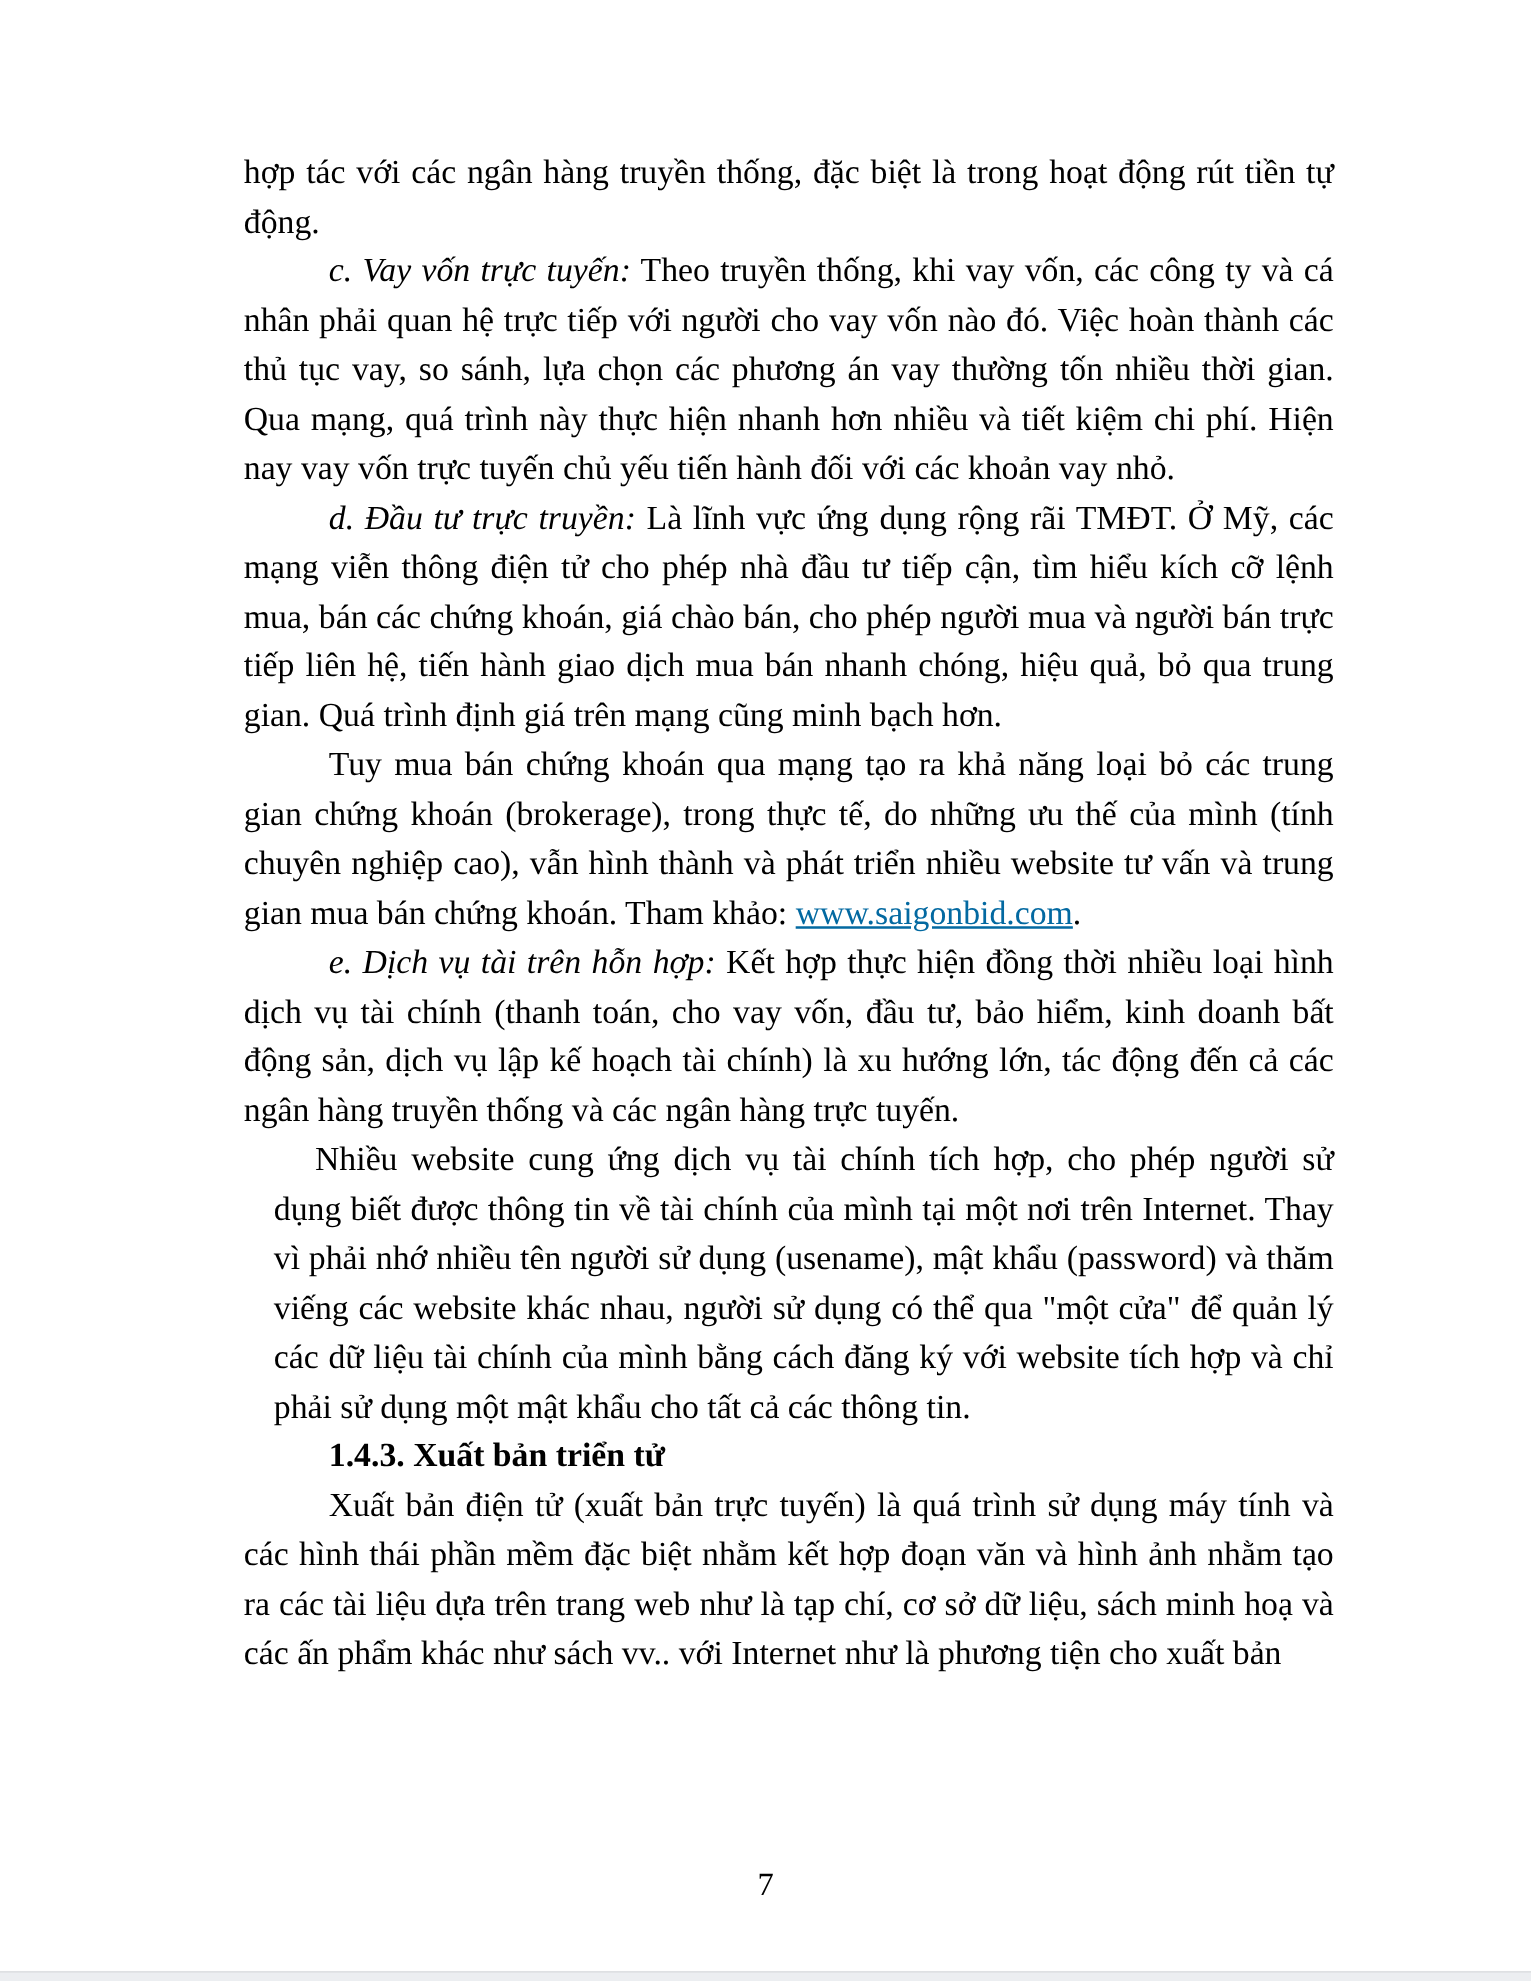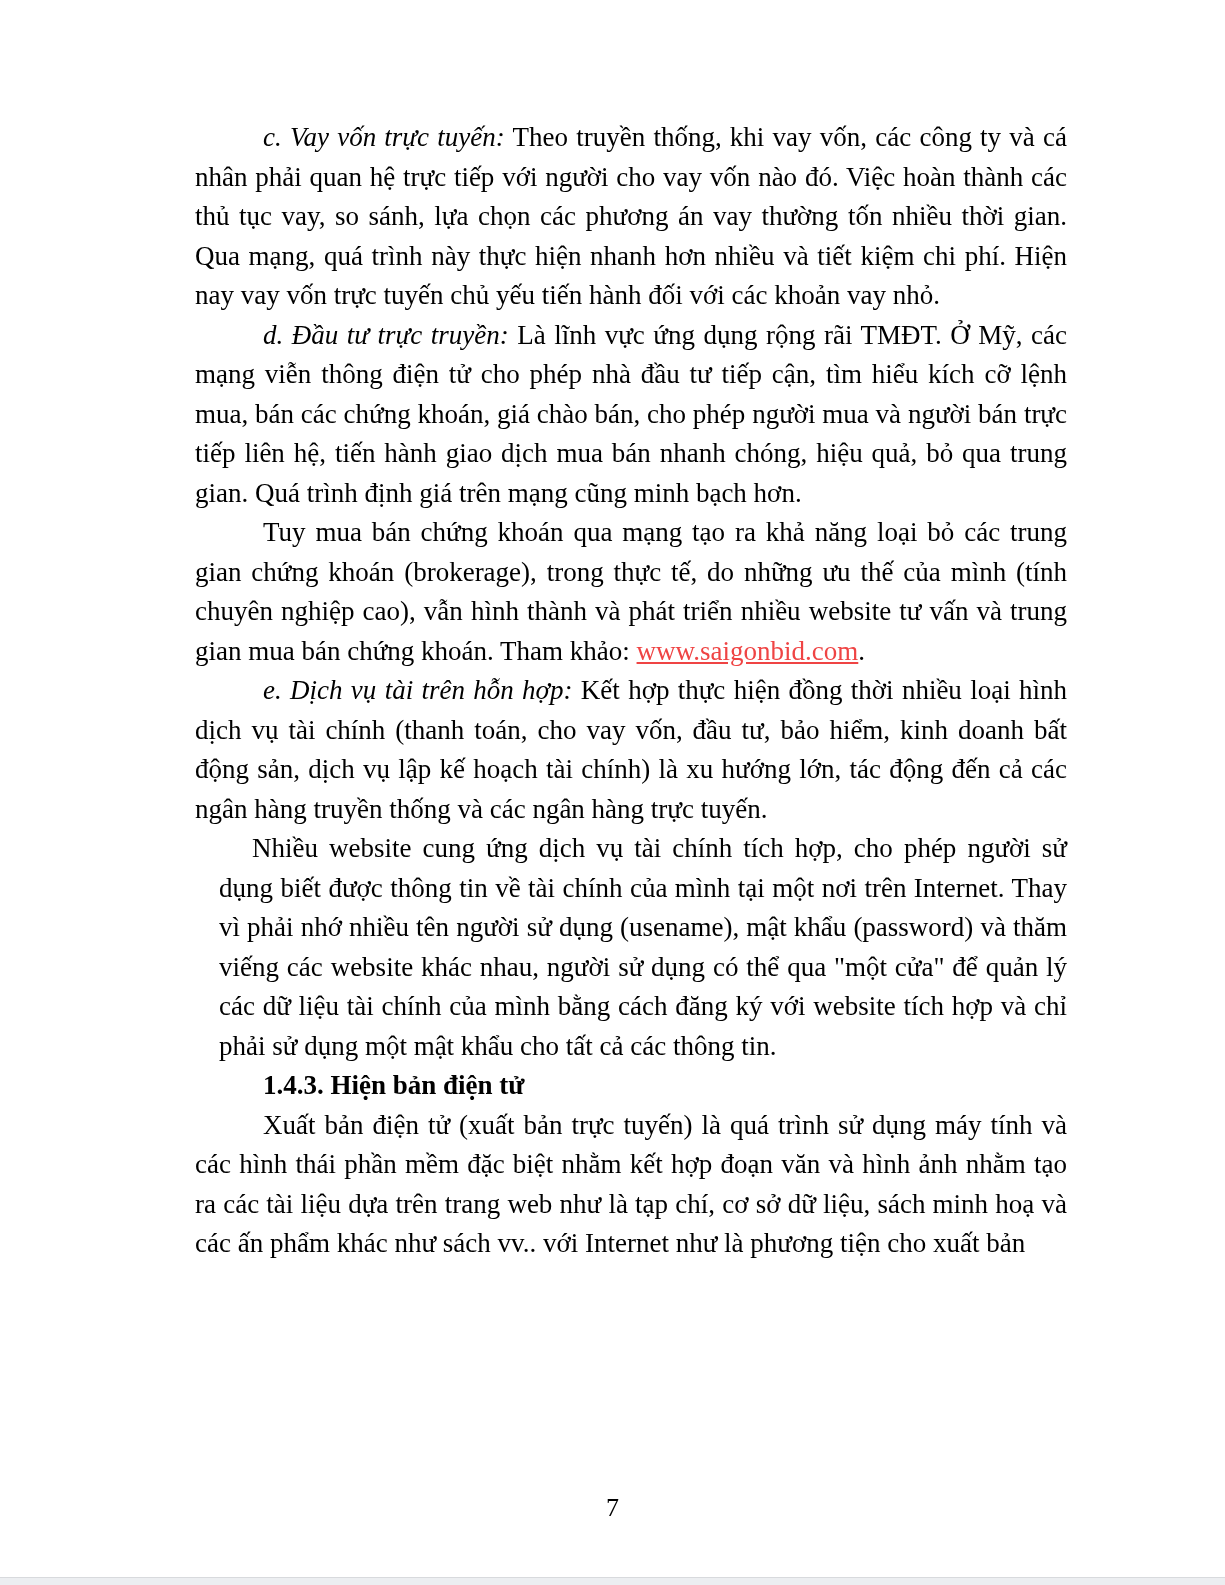--- a/index.html
+++ b/index.html
@@ -29,21 +29,21 @@
   }
   .para.no-indent { text-indent: 0; }
   .para.small-indent { text-indent: 33px; margin-left: 24px; }
   .lead { font-style: italic; }
   .heading {
     margin: 0;
     text-indent: 68px;
     font-weight: bold;
   }
   a.doclink {
-    color: #ef4444;
+    color: #0369a1;
     text-decoration: underline;
     cursor: pointer;
   }
   .page-number {
     position: absolute;
     bottom: 62px;
     left: 0;
     width: 100%;
     text-align: center;
     font-size: 26px;
@@ -58,20 +58,23 @@
     background: #eceef1;
     border-top: 1px solid #d8dadd;
   }
 </style>
 </head>
 <body>
 
 <div class="page">
   <div class="content">
 
+    <p class="para no-indent">
+      <span>hợp tác với các ngân hàng truyền thống, đặc biệt là trong hoạt động rút tiền tự động.</span>
+    </p>
 
     <p class="para">
       <span class="lead">c. Vay vốn trực tuyến:</span><span> Theo truyền thống, khi vay vốn, các công ty và cá nhân phải quan hệ trực tiếp với người cho vay vốn nào đó. Việc hoàn thành các thủ tục vay, so sánh, lựa chọn các phương án vay thường tốn nhiều thời gian. Qua mạng, quá trình này thực hiện nhanh hơn nhiều và tiết kiệm chi phí. Hiện nay vay vốn trực tuyến chủ yếu tiến hành đối với các khoản vay nhỏ.</span>
     </p>
 
     <p class="para">
       <span class="lead">d. Đầu tư trực truyền:</span><span> Là lĩnh vực ứng dụng rộng rãi TMĐT. Ở Mỹ, các mạng viễn thông điện tử cho phép nhà đầu tư tiếp cận, tìm hiểu kích cỡ lệnh mua, bán các chứng khoán, giá chào bán, cho phép người mua và người bán trực tiếp liên hệ, tiến hành giao dịch mua bán nhanh chóng, hiệu quả, bỏ qua trung gian. Quá trình định giá trên mạng cũng minh bạch hơn.</span>
     </p>
 
     <p class="para">
@@ -79,21 +82,21 @@
     </p>
 
     <p class="para">
       <span class="lead">e. Dịch vụ tài trên hỗn hợp:</span><span> Kết hợp thực hiện đồng thời nhiều loại hình dịch vụ tài chính (thanh toán, cho vay vốn, đầu tư, bảo hiểm, kinh doanh bất động sản, dịch vụ lập kế hoạch tài chính) là xu hướng lớn, tác động đến cả các ngân hàng truyền thống và các ngân hàng trực tuyến.</span>
     </p>
 
     <p class="para small-indent">
       <span>Nhiều website cung ứng dịch vụ tài chính tích hợp, cho phép người sử dụng biết được thông tin về tài chính của mình tại một nơi trên Internet. Thay vì phải nhớ nhiều tên người sử dụng (usename), mật khẩu (password) và thăm viếng các website khác nhau, người sử dụng có thể qua "một cửa" để quản lý các dữ liệu tài chính của mình bằng cách đăng ký với website tích hợp và chỉ phải sử dụng một mật khẩu cho tất cả các thông tin.</span>
     </p>
 
-    <p class="heading">1.4.3. Hiện bản điện tử</p>
+    <p class="heading">1.4.3. Xuất bản triển tử</p>
 
     <p class="para">
       <span>Xuất bản điện tử (xuất bản trực tuyến) là quá trình sử dụng máy tính và các hình thái phần mềm đặc biệt nhằm kết hợp đoạn văn và hình ảnh nhằm tạo ra các tài liệu dựa trên trang web như là tạp chí, cơ sở dữ liệu, sách minh hoạ và các ấn phẩm khác như sách vv.. với Internet như là phương tiện cho xuất bản</span>
     </p>
 
   </div>
 
   <div class="page-number">7</div>
 
   <div class="viewport-edge"></div>

